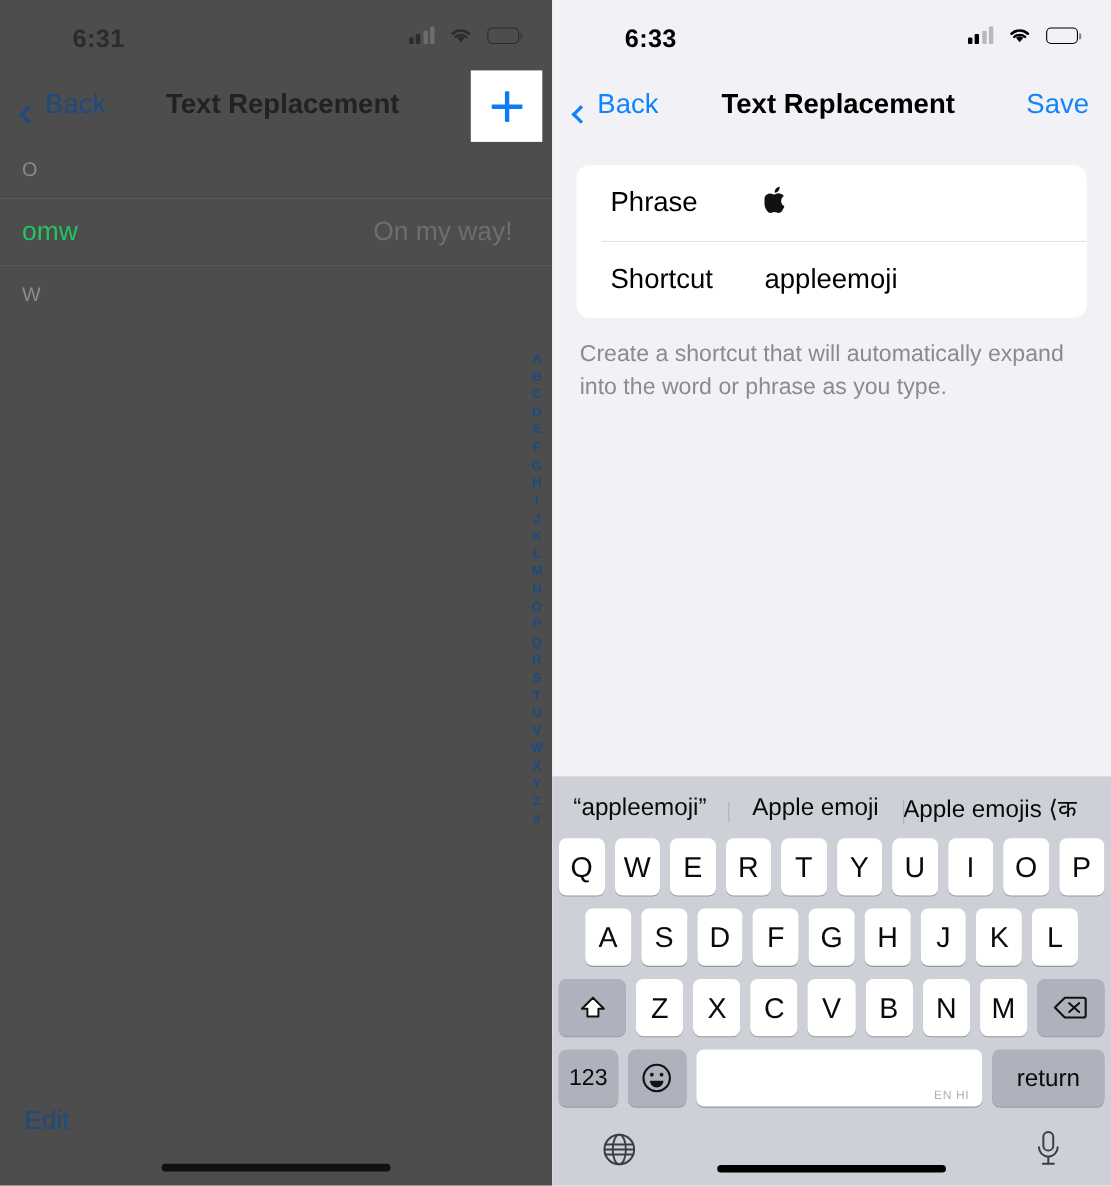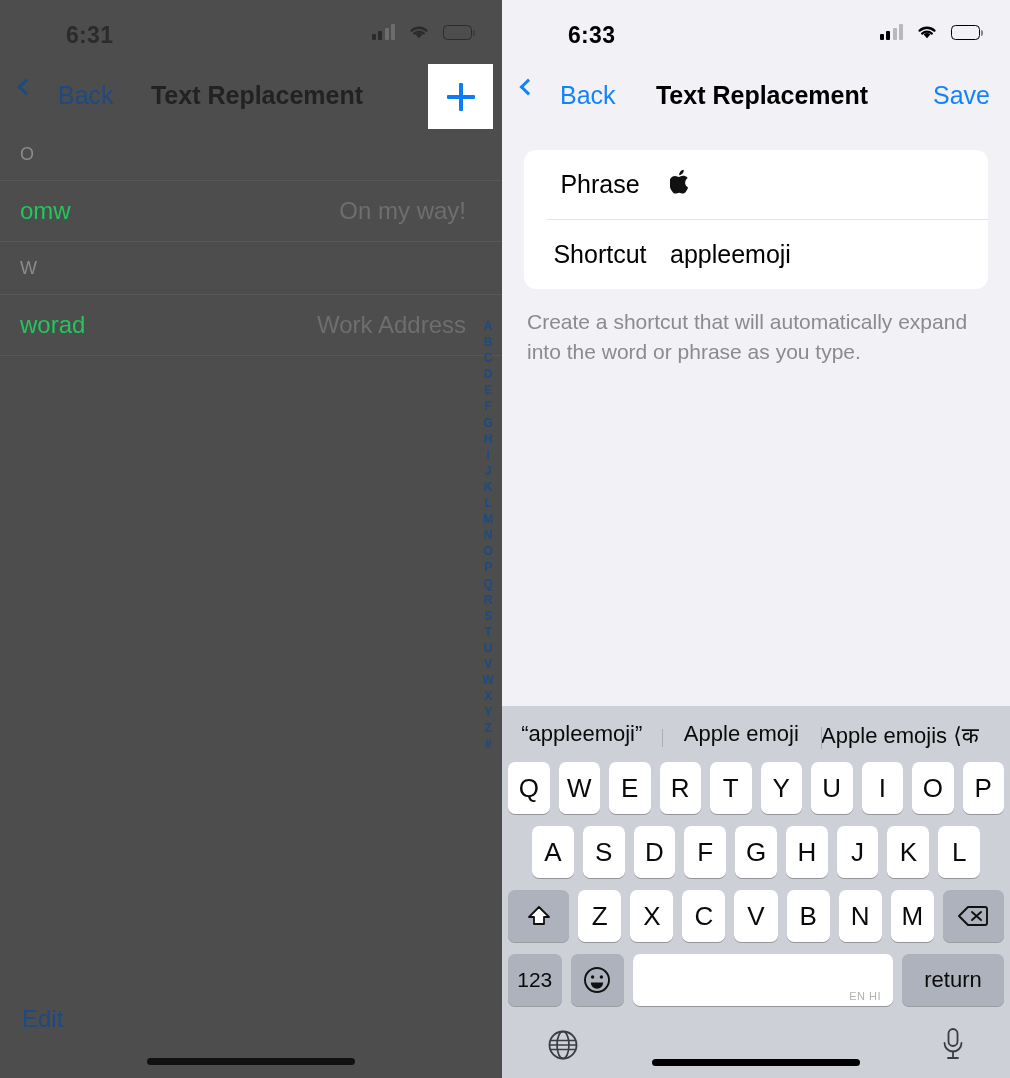--- a/index.html
+++ b/index.html
@@ -53,21 +53,21 @@
     content: ""; position: absolute; right: -4px; top: 4.3px;
     width: 2.4px; height: 6px; border-radius: 0 2px 2px 0;
     background: currentColor; opacity: .45;
   }
   .batt > span { display: block; height: 100%; border-radius: 2.5px; background: currentColor; }
 
   .navbar {
     height: 66px; display: flex; align-items: center;
     position: relative; padding: 0 20px;
   }
-  .nav-back { display: flex; align-items: flex-start; gap: 24px; cursor: pointer; }
+  .nav-back { display: flex; align-items: flex-end; gap: 7px; cursor: pointer; }
   .chevron-left {
     width: 12px; height: 12px; border-left: 3.4px solid currentColor;
     border-bottom: 3.4px solid currentColor; transform: rotate(45deg);
     margin-right: 2px;
   }
   .nav-back-label { font-size: 25px; }
   .nav-title {
     position: absolute; left: 12px; right: 0; text-align: center;
     font-size: 25px; font-weight: bold; pointer-events: none;
   }
@@ -140,22 +140,21 @@
   .nav-save {
     margin-left: auto; font-size: 25px; cursor: pointer; z-index: 2;
   }
 
   .form-card {
     margin: 22px 22px 0 22px;
     background: #ffffff; border-radius: 12px; overflow: hidden;
   }
   .form-row {
     height: 69px; display: flex; align-items: center;
-    padding-left: 6px;
-    text-align: center;
+    padding-left: 31px;
   }
   .form-label { font-size: 25px; color: #000; width: 140px; }
   .form-value { font-size: 25px; color: #000; }
   .form-value.apple { font-size: 27px; line-height: 1; }
   .form-divider { height: 1px; background: #e2e2e5; margin-left: 23px; }
 
   .form-help {
     margin: 18px 30px 0 25px;
     font-size: 21px; line-height: 1.42; color: #8a8a8f;
   }
@@ -258,24 +257,20 @@
       <span class="plus-glyph"></span>
     </div>
 
     <div class="list-wrap">
       <div class="sec-header">O</div>
       <div class="list-row">
         <span class="row-key">omw</span>
         <span class="row-val">On my way!</span>
       </div>
       <div class="sec-header">W</div>
-      <div class="list-row">
-        <span class="row-key">worad</span>
-        <span class="row-val">Work Address</span>
-      </div>
     </div>
 
     <div class="az-index" id="az-index">
         <span>A</span>
         <span>B</span>
         <span>C</span>
         <span>D</span>
         <span>E</span>
         <span>F</span>
         <span>G</span>

